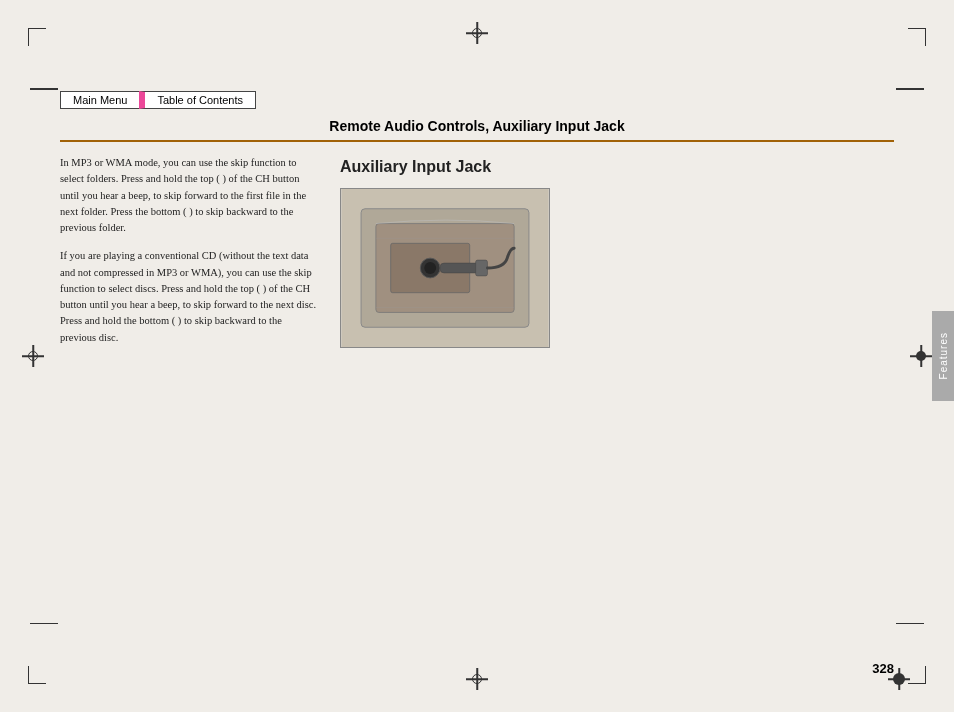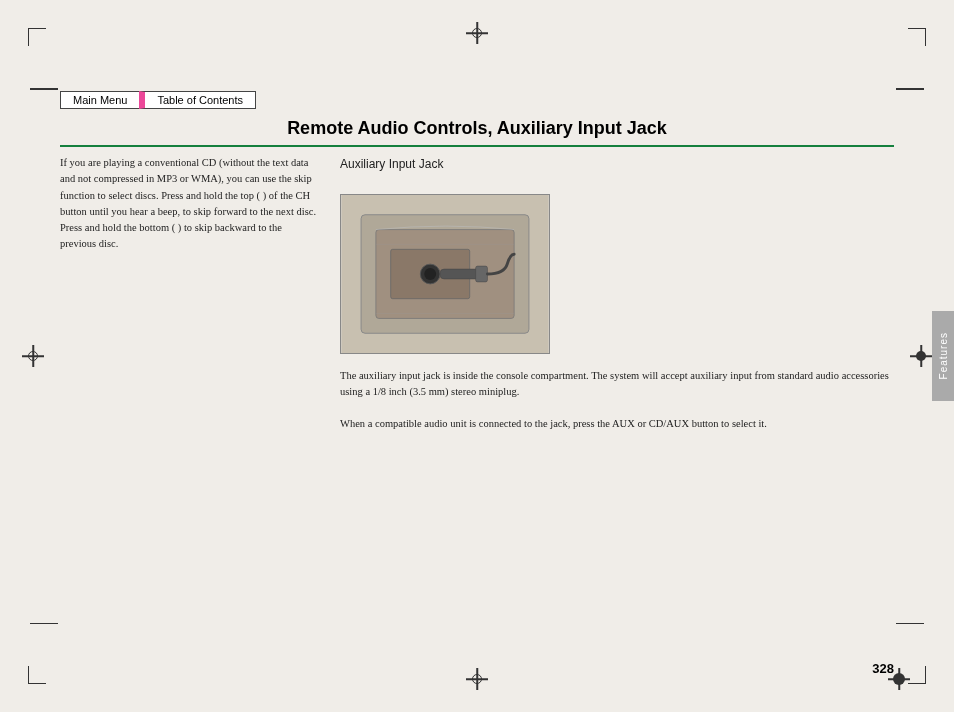--- a/index.html
+++ b/index.html
@@ -92,24 +92,24 @@
       border-left: 6px solid #ec4899;
     }
 
     
     .page-title {
       position: absolute;
       top: 118px;
       left: 60px;
       right: 60px;
       text-align: center;
-      font-size: 18px;
+      font-size: 14px;
       font-weight: bold;
       font-family: Arial, Helvetica, sans-serif;
-      border-bottom: 2px solid #15803d;
+      border-bottom: 2px solid #a16207;
       padding-bottom: 6px;
     }
 
     
     .content-area {
       position: absolute;
       top: 155px;
       left: 60px;
       right: 60px;
       bottom: 60px;
@@ -132,23 +132,23 @@
 
     
     .right-col {
       flex: 1;
       font-size: 10.5px;
       line-height: 1.55;
       color: #222;
     }
 
     .aux-title {
-      font-weight: normal;
-      font-size: 12px;
-      margin-bottom: 20px;
+      font-weight: bold;
+      font-size: 16px;
+      margin-bottom: 8px;
       font-family: Arial, sans-serif;
     }
 
     
     .aux-image {
       width: 210px;
       height: 160px;
       border: 1px solid #888;
       margin-bottom: 14px;
       background: #ddd;
@@ -278,20 +278,21 @@
   <div class="nav-bar">
     <button class="nav-btn nav-btn-main">Main Menu</button>
     <button class="nav-btn nav-btn-toc">Table of Contents</button>
   </div>
 
   <div class="page-title">Remote Audio Controls, Auxiliary Input Jack</div>
 
   <div class="content-area">
 
     <div class="left-col">
+      <p>In MP3 or WMA mode, you can use the skip function to select folders. Press and hold the top (   ) of the CH button until you hear a beep, to skip forward to the first file in the next folder. Press the bottom (   ) to skip backward to the previous folder.</p>
       <p>If you are playing a conventional CD (without the text data and not compressed in MP3 or WMA), you can use the skip function to select discs. Press and hold the top (   ) of the CH button until you hear a beep, to skip forward to the next disc. Press and hold the bottom (   ) to skip backward to the previous disc.</p>
     </div>
 
     <div class="right-col">
       <div class="aux-title">Auxiliary Input Jack</div>
 
       
       <div class="aux-image">
         <svg viewBox="0 0 210 160" xmlns="http://www.w3.org/2000/svg">
 
@@ -311,23 +312,21 @@
 
           <path d="M148 80 Q165 80 168 70 Q171 60 175 60" stroke="#444" stroke-width="3" fill="none" stroke-linecap="round"></path>
 
           <line x1="35" y1="50" x2="175" y2="50" stroke="#999" stroke-width="0.5" opacity="0.5"></line>
           <line x1="35" y1="120" x2="175" y2="120" stroke="#999" stroke-width="0.5" opacity="0.5"></line>
 
           <path d="M35 35 Q107 28 175 35" stroke="#bbb" stroke-width="1" fill="none" opacity="0.6"></path>
         </svg>
       </div>
 
-      <p>The auxiliary input jack is inside the console compartment. The system will accept auxiliary input from standard audio accessories using a 1/8 inch (3.5 mm) stereo miniplug.</p>
       <br>
-      <p>When a compatible audio unit is connected to the jack, press the AUX or CD/AUX button to select it.</p>
     </div>
   </div>
 
   <div class="side-tab">
     <span class="side-tab-text">Features</span>
   </div>
 
   <div class="page-number">328</div>
 
 </div>

